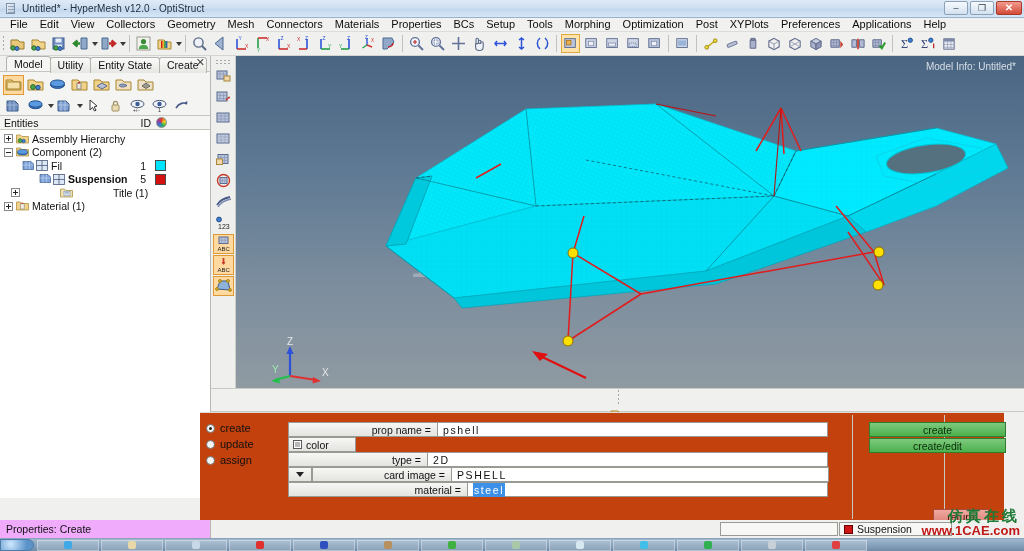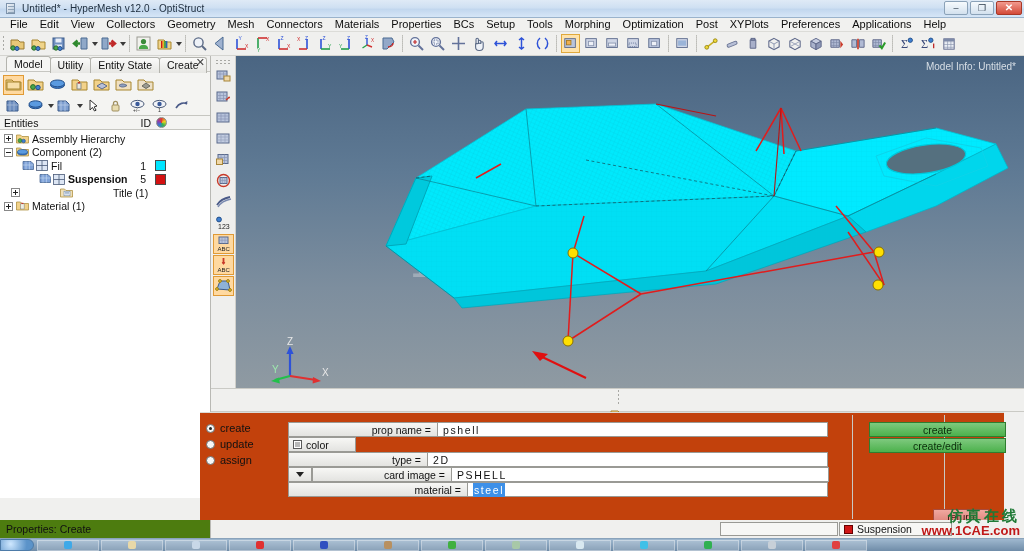--- a/index.html
+++ b/index.html
@@ -130,21 +130,21 @@
   }
   .expander:before{ content:""; position:absolute; left:1px; top:3px; width:5px; height:1px; background:#222;}
   .expander.plus:after{ content:""; position:absolute; left:3px; top:1px; width:1px; height:5px; background:#222;}
   .tlabel { margin-left:3px; }
   .tlabel.bold { font-weight:bold; }
   .tid { position:absolute; width:18px; text-align:right; }
   .tswatch { position:absolute; width:11px; height:11px; border:1px solid #4a4a4a; }
 
   .status-left {
     position:absolute; left:0; top:520px; width:211px; height:18px;
-    background:#4d7c0f; border-right:1px solid #b9b9b4;
+    background:#f0abfc; border-right:1px solid #b9b9b4;
     font-size:10.5px; color:#111; padding: 3px 0 0 6px;
   }
 
   
   .gfxwrap { position:absolute; left:211px; top:56px; width:813px; height:332px; background:#e8e8e6;}
   .vtoolbar {
     position:absolute; left:0px; top:0px; width:25px; height:332px;
     background:#efefed; border-right:1px solid #cfcfca;
     padding-top:3px;
   }

